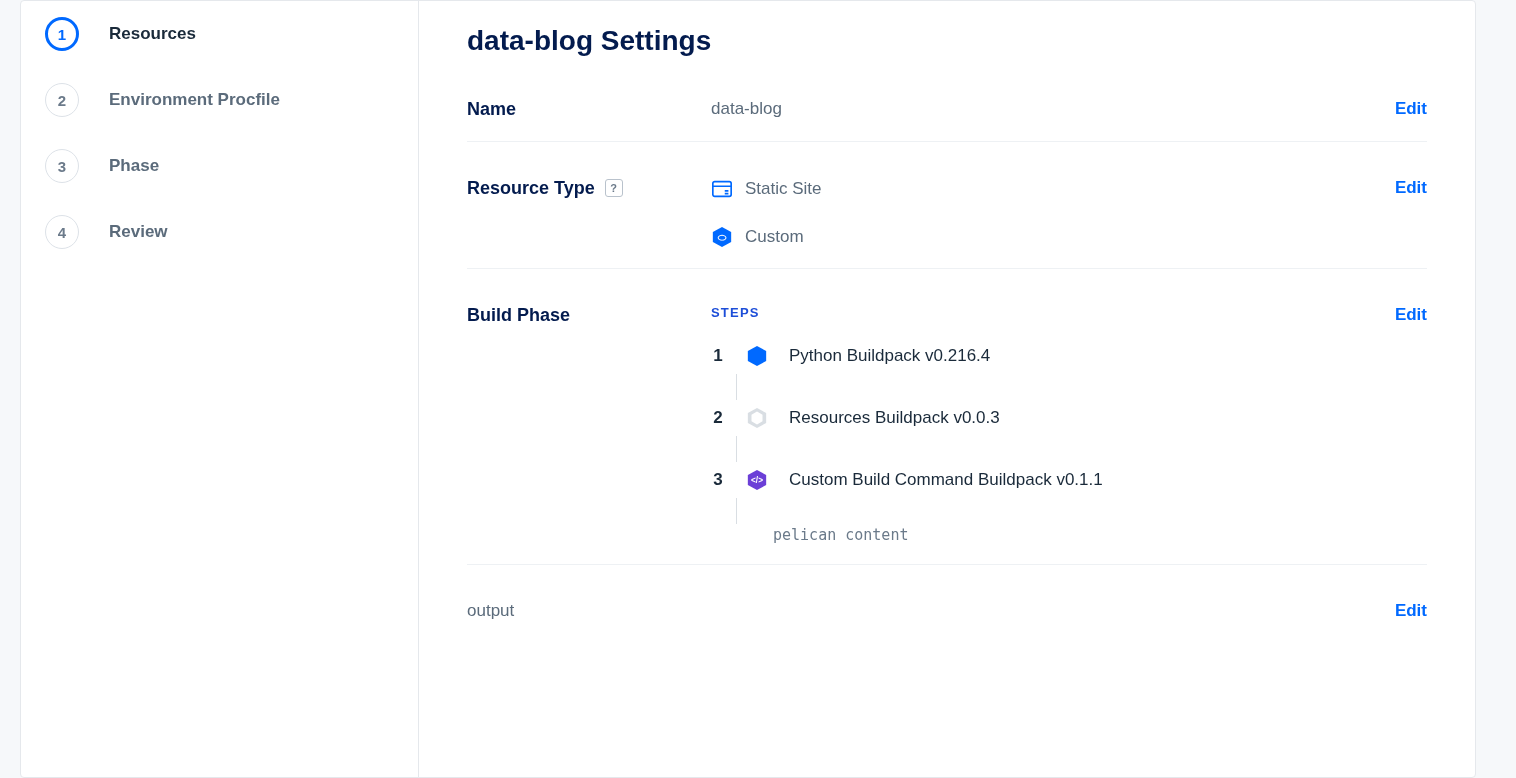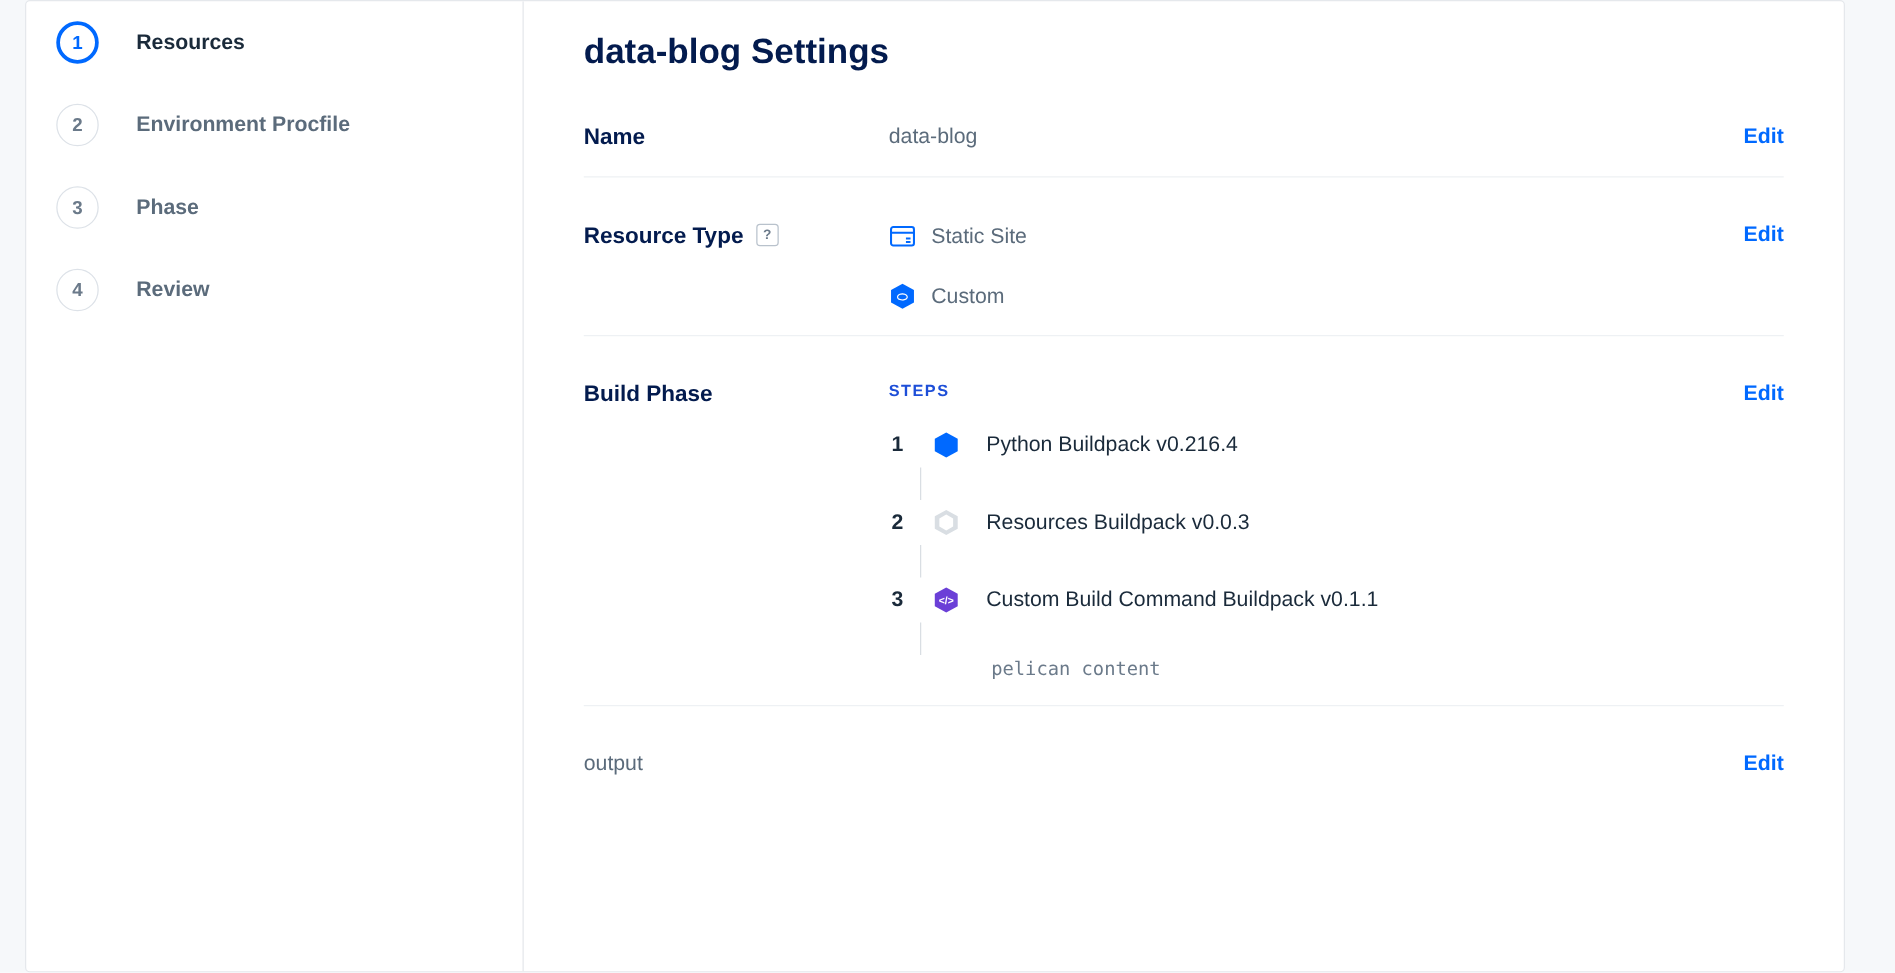--- a/index.html
+++ b/index.html
@@ -181,21 +181,21 @@
     height: 26px;
     background: #d9dee3;
     margin-left: 7px;
     margin-top: 6px;
     margin-bottom: 6px;
   }
   .bp-command {
     font-family: ui-monospace, SFMono-Regular, Menlo, Consolas, monospace;
     font-size: 15px;
     color: #6b7a8a;
-    margin-left: 82px;
+    margin-left: 62px;
     margin-top: -4px;
   }
   
   .hex {
     width: 22px;
     height: 22px;
   }
 </style>
 </head>
 <body>

